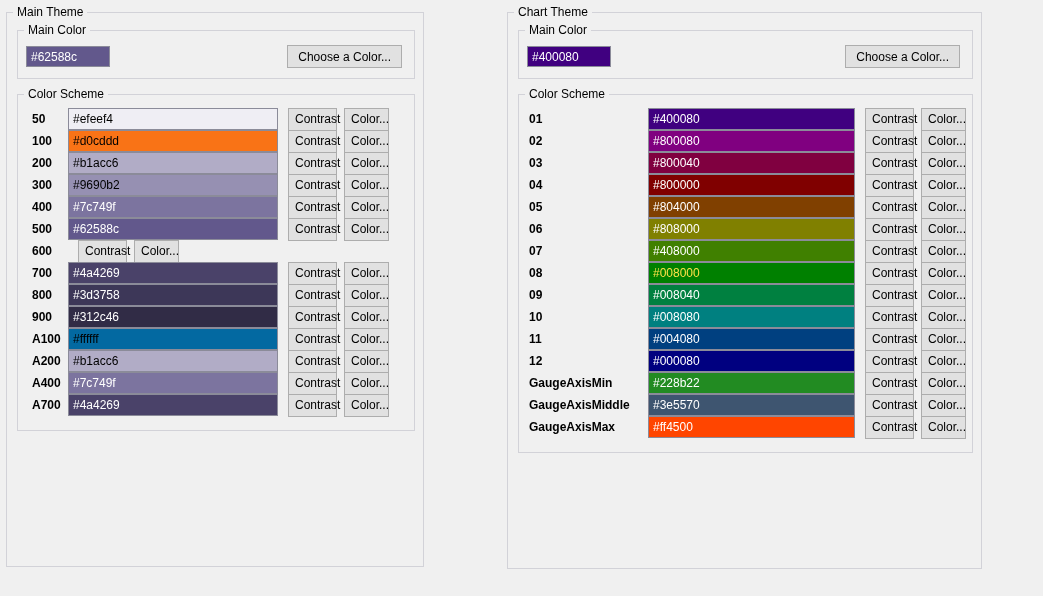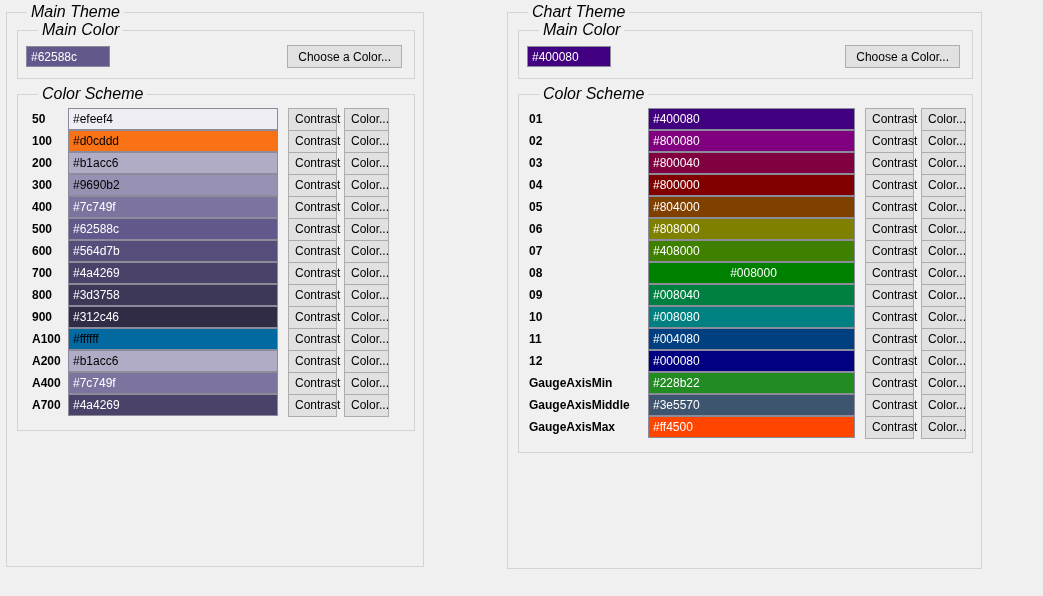--- a/index.html
+++ b/index.html
@@ -5,21 +5,21 @@
   *{box-sizing:border-box;}
   html,body{margin:0;padding:0;}
   body{
     width:1043px;height:596px;
     background:#f0f0f0;
     font-family:"Liberation Sans","DejaVu Sans",sans-serif;
     font-size:12px;color:#000;
     position:relative;overflow:hidden;
   }
   fieldset{border:1px solid #d2d2d8;margin:0;padding:0;background:transparent;}
-  legend{padding:0 4px;margin-left:20px;font-size:16px;line-height:14px;color:#000;font-style:italic;}
+  legend{padding:0 4px;margin-left:6px;font-size:12px;line-height:14px;color:#000;}
   .panel{position:absolute;top:5px;}
   .panel-left{left:6px;width:418px;height:562px;}
   .panel-right{left:507px;width:470px;height:564px;}
   .inner{margin:4px 8px 0 10px;}
   .main-color-box .content{
     padding:8px 12px 10px 8px;
     display:flex;align-items:center;justify-content:space-between;
   }
   .main-swatch{
     width:84px;height:21px;border:1px solid #8b8b99;
@@ -110,23 +110,20 @@
         <div class="row">
           <span class="row-label">500</span>
           <div class="swatch" style="background: rgb(98, 88, 140); color: rgb(255, 255, 255);">
             <span>#62588c</span>
           </div>
           <button class="btn btn-contrast">Contrast</button>
           <button class="btn btn-color">Color...</button>
         </div>
         <div class="row">
           <span class="row-label">600</span>
-          <div class="swatch" style="background: rgb(86, 77, 123); color: rgb(255, 255, 255);">
-            <span>#564d7b</span>
-          </div>
           <button class="btn btn-contrast">Contrast</button>
           <button class="btn btn-color">Color...</button>
         </div>
         <div class="row">
           <span class="row-label">700</span>
           <div class="swatch" style="background: rgb(74, 66, 105); color: rgb(255, 255, 255);">
             <span>#4a4269</span>
           </div>
           <button class="btn btn-contrast">Contrast</button>
           <button class="btn btn-color">Color...</button>
@@ -250,21 +247,21 @@
         <div class="row">
           <span class="row-label">07</span>
           <div class="swatch" style="background: rgb(64, 128, 0); color: rgb(255, 255, 255);">
             <span>#408000</span>
           </div>
           <button class="btn btn-contrast">Contrast</button>
           <button class="btn btn-color">Color...</button>
         </div>
         <div class="row">
           <span class="row-label">08</span>
-          <div class="swatch" style="background: rgb(0, 128, 0); color: #ffffff; justify-content: center;">
+          <div class="swatch" style="background: rgb(0, 128, 0); color: #fde047;">
             <span>#008000</span>
           </div>
           <button class="btn btn-contrast">Contrast</button>
           <button class="btn btn-color">Color...</button>
         </div>
         <div class="row">
           <span class="row-label">09</span>
           <div class="swatch" style="background: rgb(0, 128, 64); color: rgb(255, 255, 255);">
             <span>#008040</span>
           </div>

